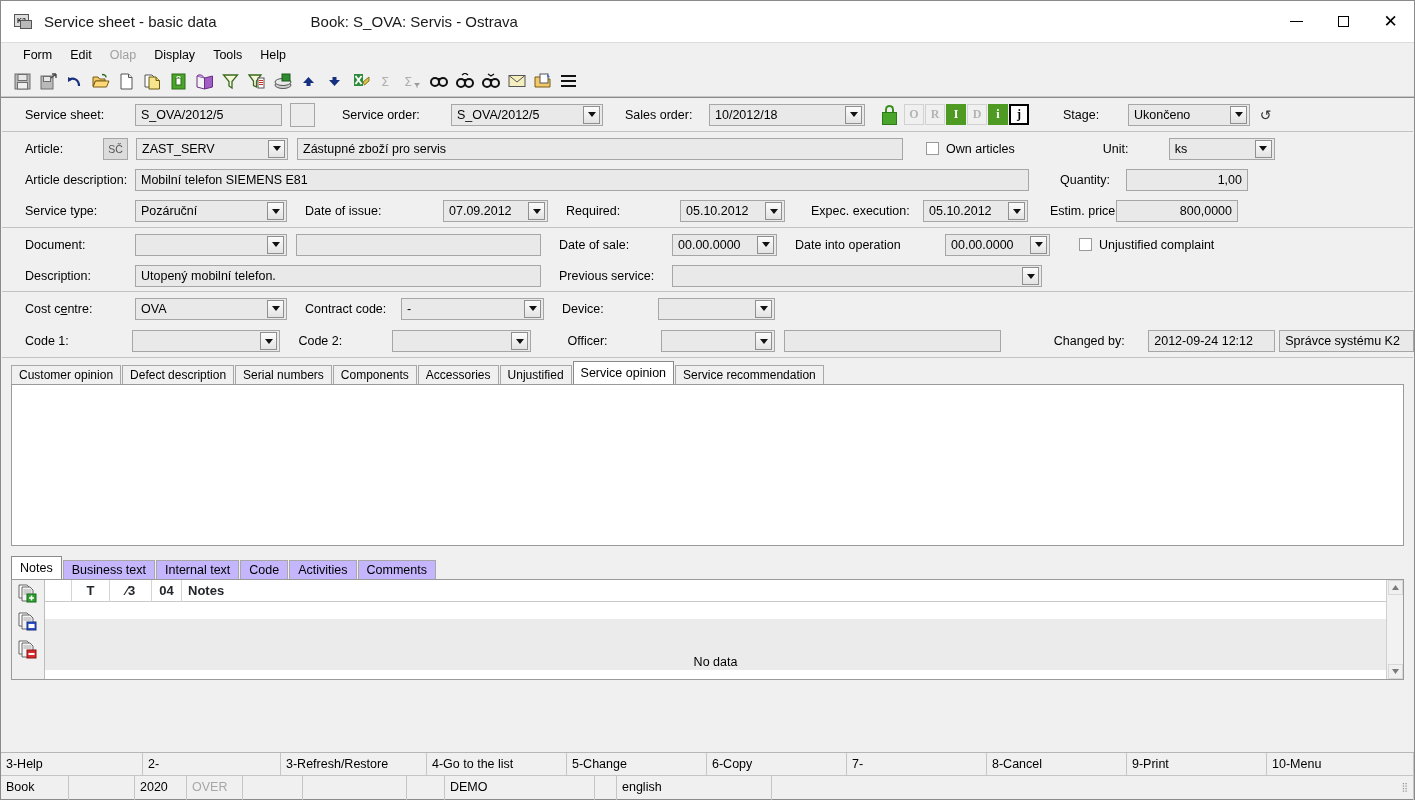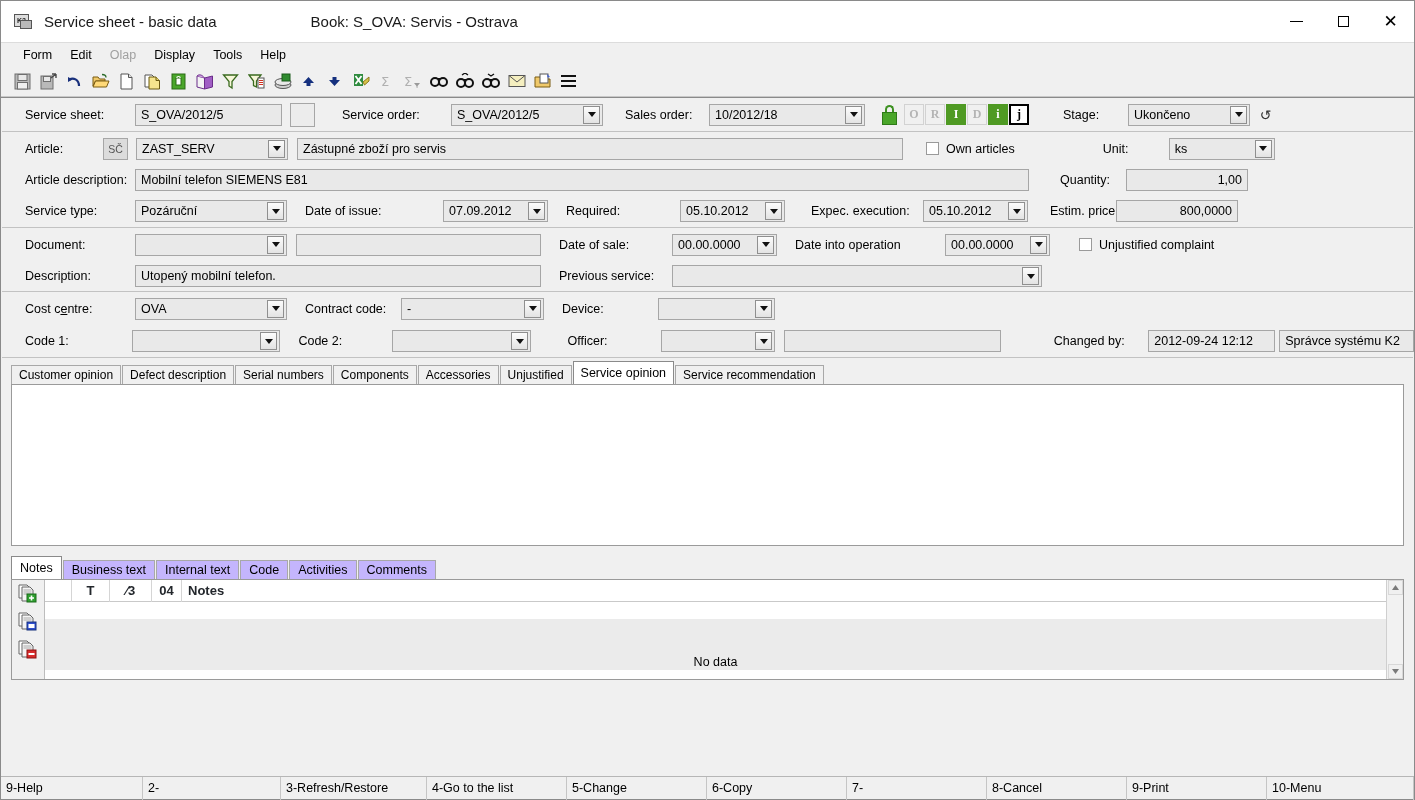--- a/index.html
+++ b/index.html
@@ -704,26 +704,41 @@
       </div>
       <div class="sc-arrow">
         <svg width="7" height="5" viewBox="0 0 7 5">
             <path d="M3.5 5 L0 0 L7 0 Z" fill="#7a7a7a"></path>
           </svg>
       </div>
     </div>
   </div>
 
   <div class="fnbar" style="margin-top:auto">
-    <div class="fn" style="width:142px">9-Help</div>
+    <div class="fn" style="width:142px">3-Help</div>
     <div class="fn" style="width:138px">2-</div>
     <div class="fn" style="width:146px">3-Refresh/Restore</div>
     <div class="fn" style="width:140px">4-Go to the list</div>
     <div class="fn" style="width:140px">5-Change</div>
     <div class="fn" style="width:140px">6-Copy</div>
     <div class="fn" style="width:140px">7-</div>
     <div class="fn" style="width:140px">8-Cancel</div>
     <div class="fn" style="width:140px">9-Print</div>
     <div class="fn" style="flex:1">10-Menu</div>
   </div>
 
+  <div class="statbar">
+    <div class="st" style="width:68px">Book</div>
+    <div class="st" style="width:66px"></div>
+    <div class="st" style="width:52px">2020</div>
+    <div class="st dim" style="width:56px">OVER</div>
+    <div class="st" style="width:60px"></div>
+    <div class="st" style="width:104px"></div>
+    <div class="st" style="width:38px"></div>
+    <div class="st" style="width:150px">DEMO</div>
+    <div class="st" style="width:22px"></div>
+    <div class="st" style="width:155px">english</div>
+    <div class="st" style="flex:1; display:flex; align-items:center">
+      <span class="grip">⣿</span>
+    </div>
+  </div>
 
 </div>
 
 </body></html>

